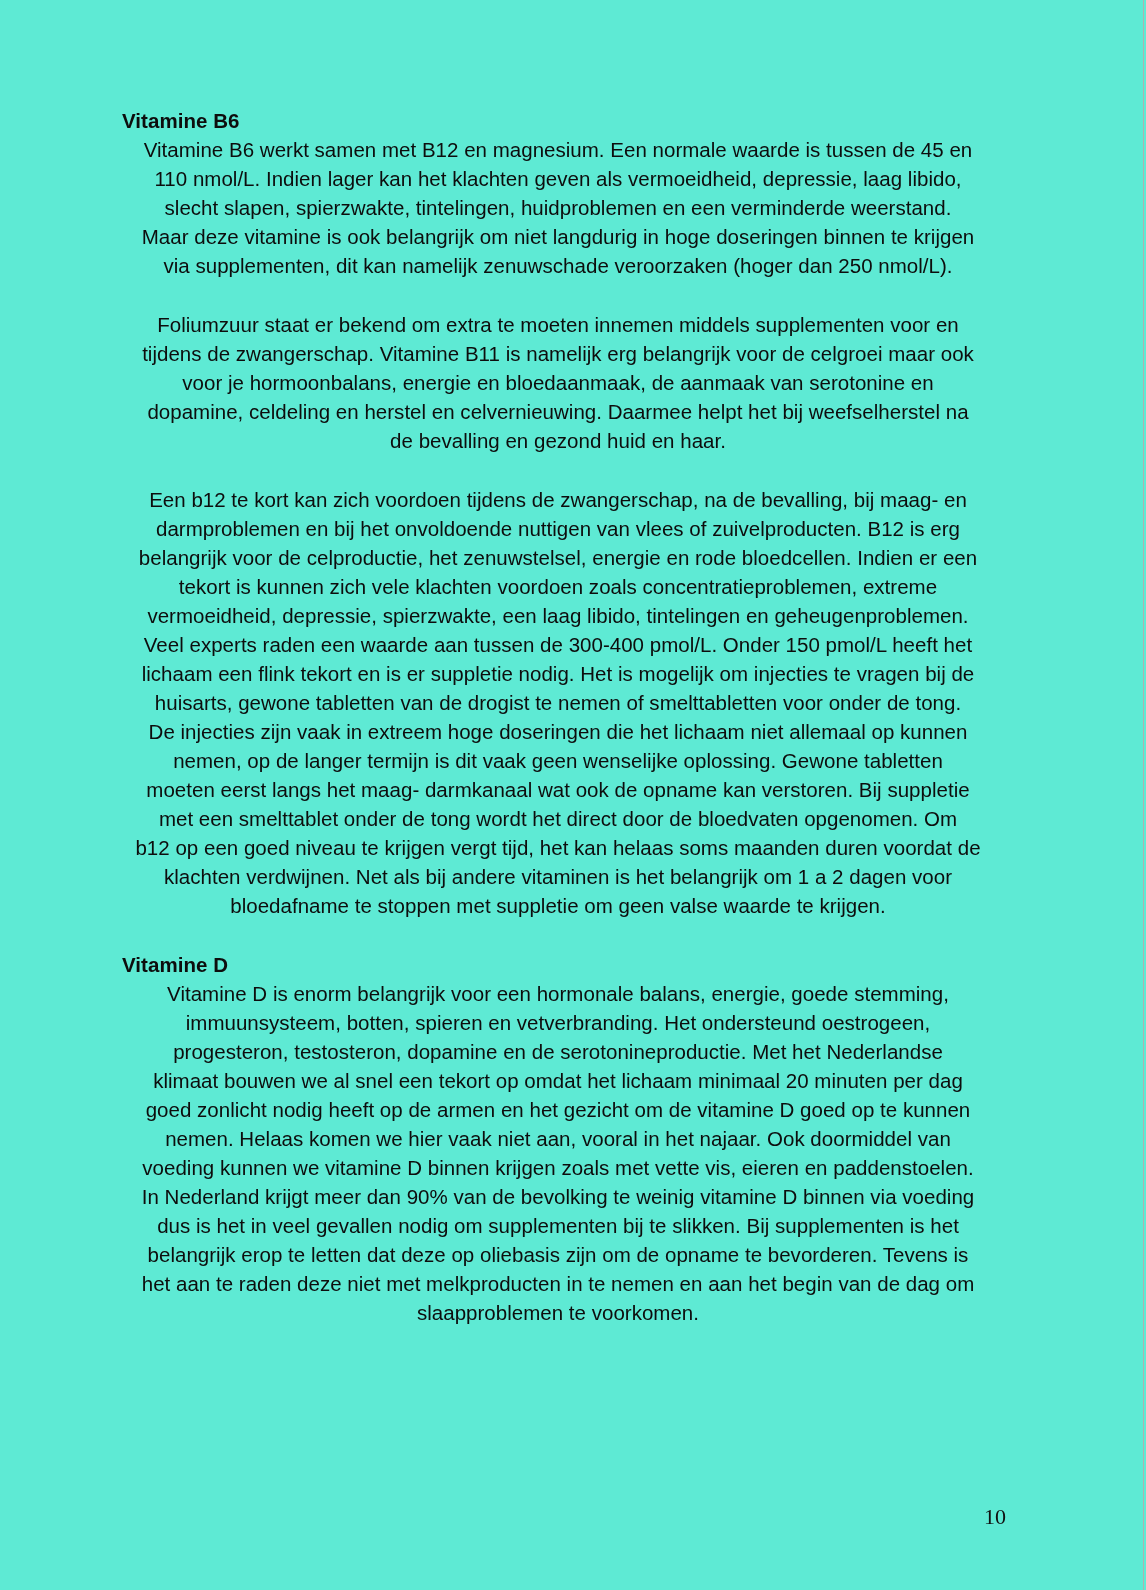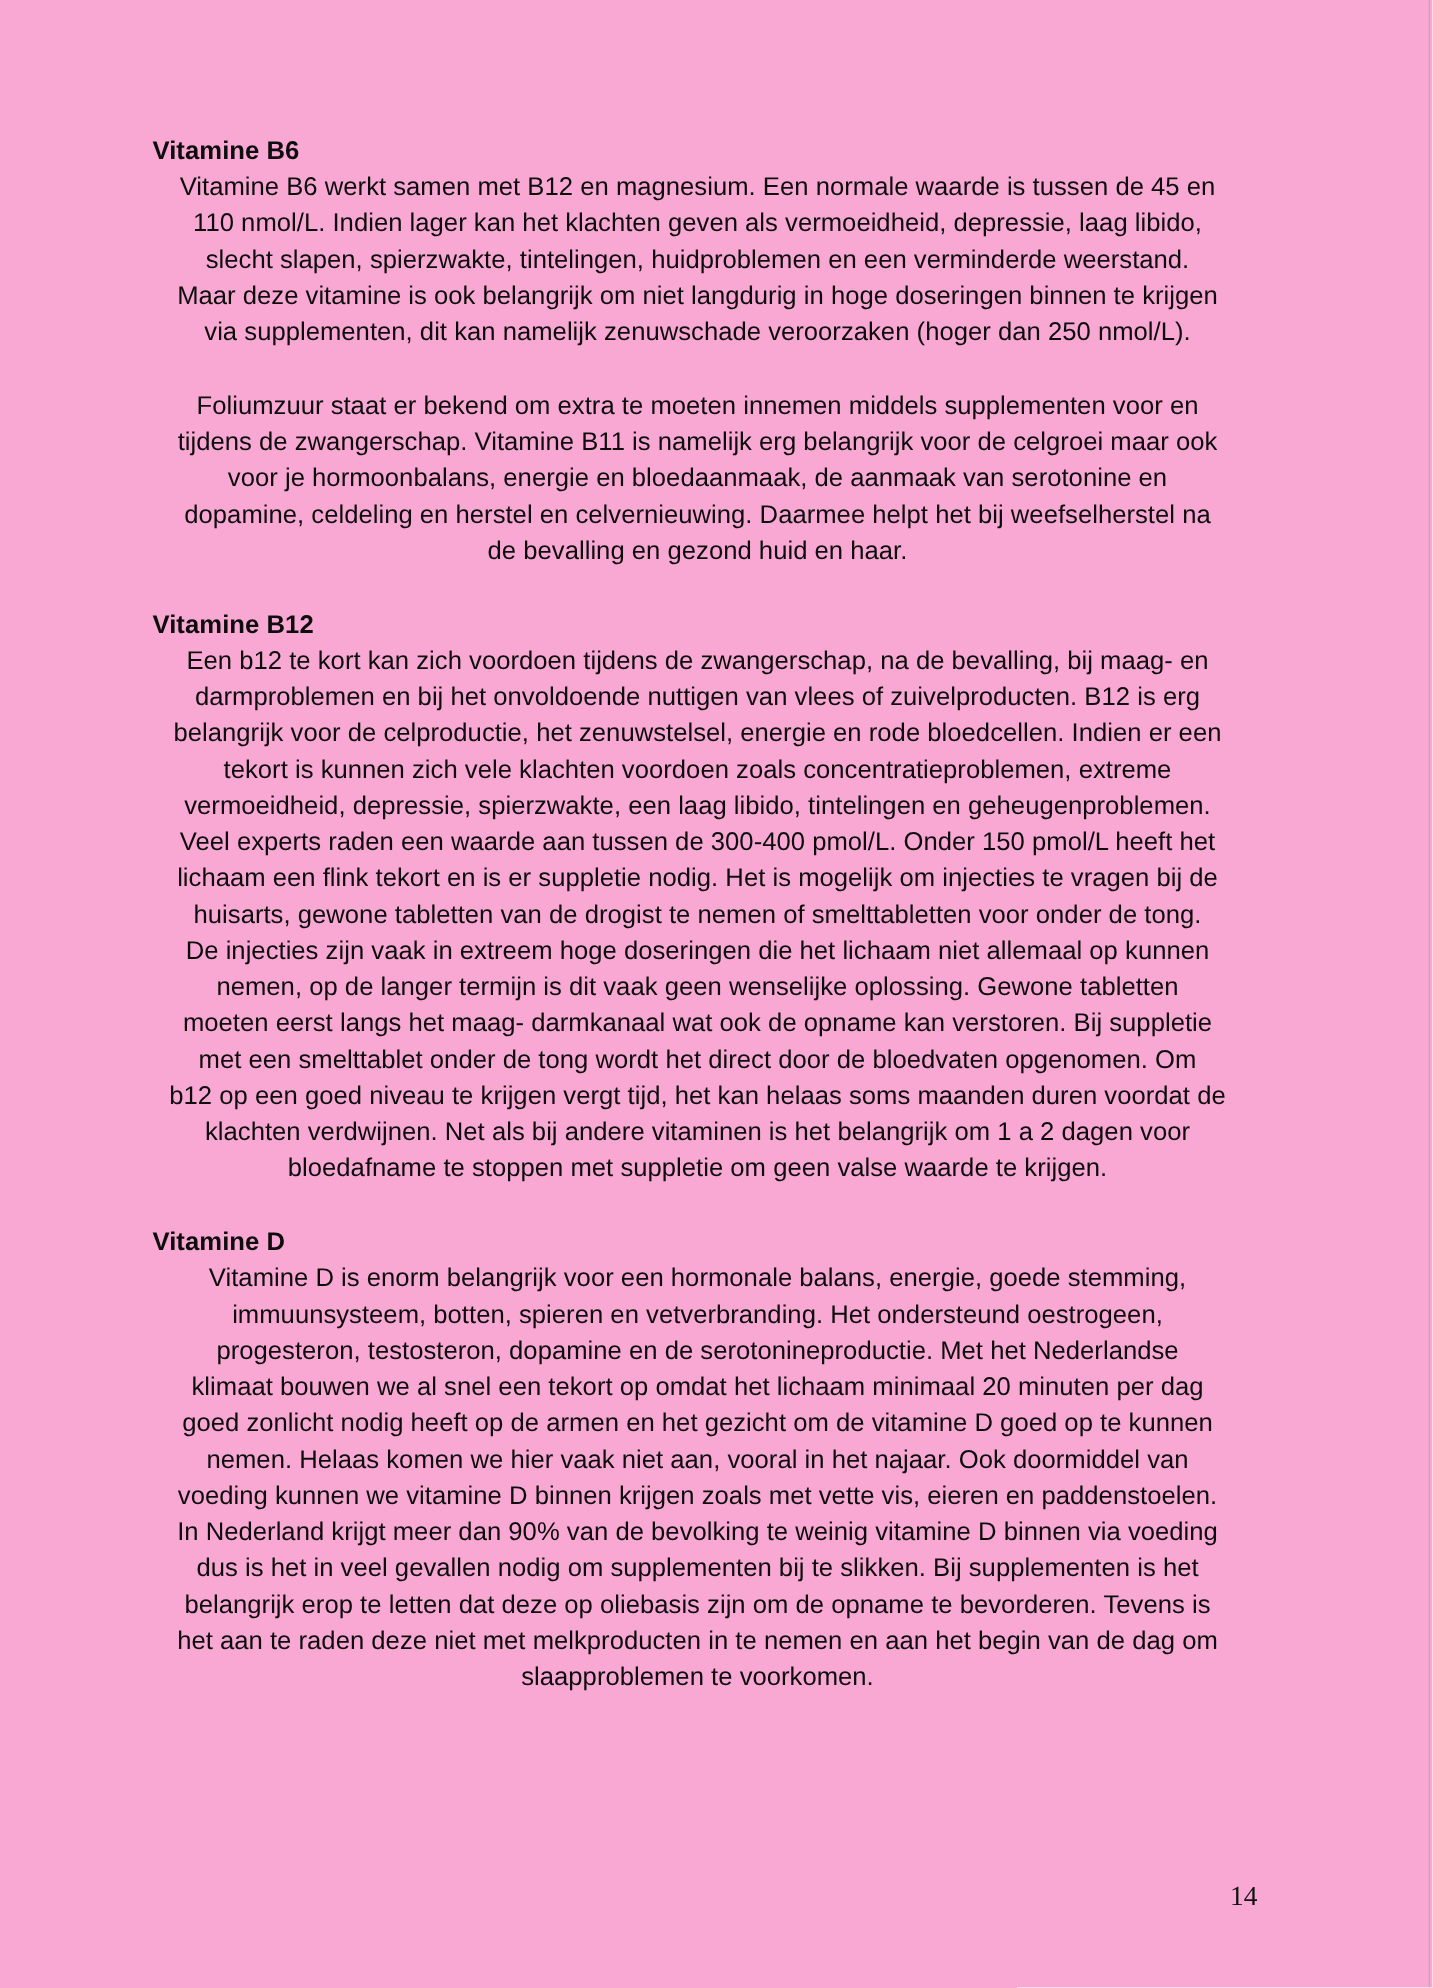--- a/index.html
+++ b/index.html
@@ -5,21 +5,21 @@
   html, body {
     margin: 0;
     padding: 0;
     background: #ffffff;
   }
 
   .page {
     position: relative;
     width: 1146px;
     height: 1590px;
-    background: #f9a8d4;
+    background: #5eead4;
     box-sizing: border-box;
     overflow: hidden;
     font-family: "Liberation Sans", sans-serif;
   }
 
   
   .page-edge-right {
     position: absolute;
     top: 0;
     right: 2px;
@@ -95,21 +95,20 @@
 
     <div class="section">
       <p class="body-text">Foliumzuur staat er bekend om extra te moeten innemen middels supplementen voor en
 tijdens de zwangerschap. Vitamine B11 is namelijk erg belangrijk voor de celgroei maar ook
 voor je hormoonbalans, energie en bloedaanmaak, de aanmaak van serotonine en
 dopamine, celdeling en herstel en celvernieuwing. Daarmee helpt het bij weefselherstel na
 de bevalling en gezond huid en haar.</p>
     </div>
 
     <div class="section">
-      <h2 class="heading">Vitamine B12</h2>
       <p class="body-text">Een b12 te kort kan zich voordoen tijdens de zwangerschap, na de bevalling, bij maag- en
 darmproblemen en bij het onvoldoende nuttigen van vlees of zuivelproducten. B12 is erg
 belangrijk voor de celproductie, het zenuwstelsel, energie en rode bloedcellen. Indien er een
 tekort is kunnen zich vele klachten voordoen zoals concentratieproblemen, extreme
 vermoeidheid, depressie, spierzwakte, een laag libido, tintelingen en geheugenproblemen.
 Veel experts raden een waarde aan tussen de 300-400 pmol/L. Onder 150 pmol/L heeft het
 lichaam een flink tekort en is er suppletie nodig. Het is mogelijk om injecties te vragen bij de
 huisarts, gewone tabletten van de drogist te nemen of smelttabletten voor onder de tong.
 De injecties zijn vaak in extreem hoge doseringen die het lichaam niet allemaal op kunnen
 nemen, op de langer termijn is dit vaak geen wenselijke oplossing. Gewone tabletten
@@ -131,15 +130,15 @@
 voeding kunnen we vitamine D binnen krijgen zoals met vette vis, eieren en paddenstoelen.
 In Nederland krijgt meer dan 90% van de bevolking te weinig vitamine D binnen via voeding
 dus is het in veel gevallen nodig om supplementen bij te slikken. Bij supplementen is het
 belangrijk erop te letten dat deze op oliebasis zijn om de opname te bevorderen. Tevens is
 het aan te raden deze niet met melkproducten in te nemen en aan het begin van de dag om
 slaapproblemen te voorkomen.</p>
     </div>
 
   </div>
 
-  <div class="page-number">14</div>
+  <div class="page-number">10</div>
 
 </div>
 
 </body></html>

